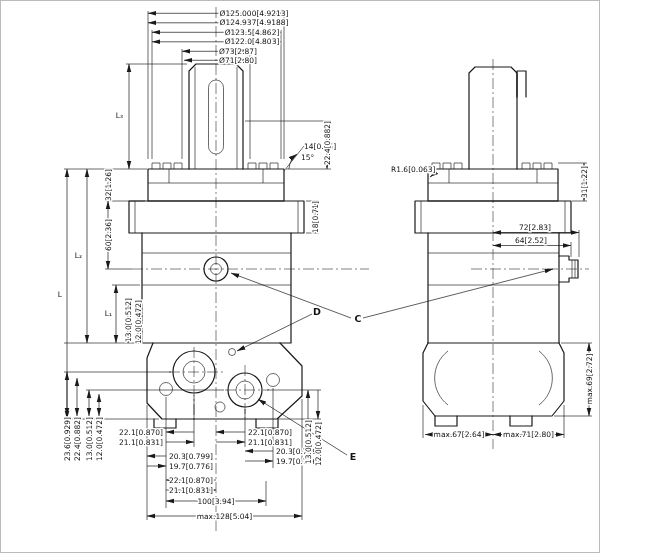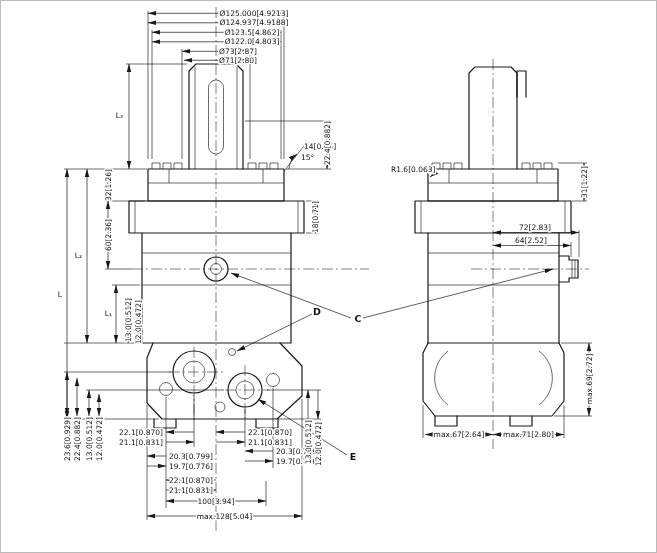--- a/index.html
+++ b/index.html
@@ -1,16 +1,16 @@
 <!DOCTYPE html>
 <html><head>
 <meta charset="utf-8">
 <style>
   html,body{margin:0;padding:0;background:#fff;}
-  .page{position:relative;width:657px;height:553px;background:#fff;border:1px solid #bbb;box-sizing:border-box;
+  .page{position:relative;width:600px;height:553px;background:#fff;border:1px solid #bbb;box-sizing:border-box;
         font-family:"DejaVu Sans",sans-serif;}
   svg{display:block;}
   .out{stroke:#1a1a1a;stroke-width:1.2;fill:none;stroke-linejoin:round;stroke-linecap:round;}
   .thin{stroke:#1a1a1a;stroke-width:0.65;fill:none;}
   .dim{stroke:#1a1a1a;stroke-width:0.7;fill:none;marker-start:url(#arr);marker-end:url(#arr);}
   .lead{stroke:#1a1a1a;stroke-width:0.7;fill:none;marker-end:url(#arr);}
   .cl{stroke:#1a1a1a;stroke-width:0.55;fill:none;stroke-dasharray:11 3 2 3;}
   text{font:7.5px "DejaVu Sans",sans-serif;fill:#111;}
   .halo{paint-order:stroke;stroke:#fff;stroke-width:3px;stroke-linejoin:round;}
   .mid{text-anchor:middle;}

